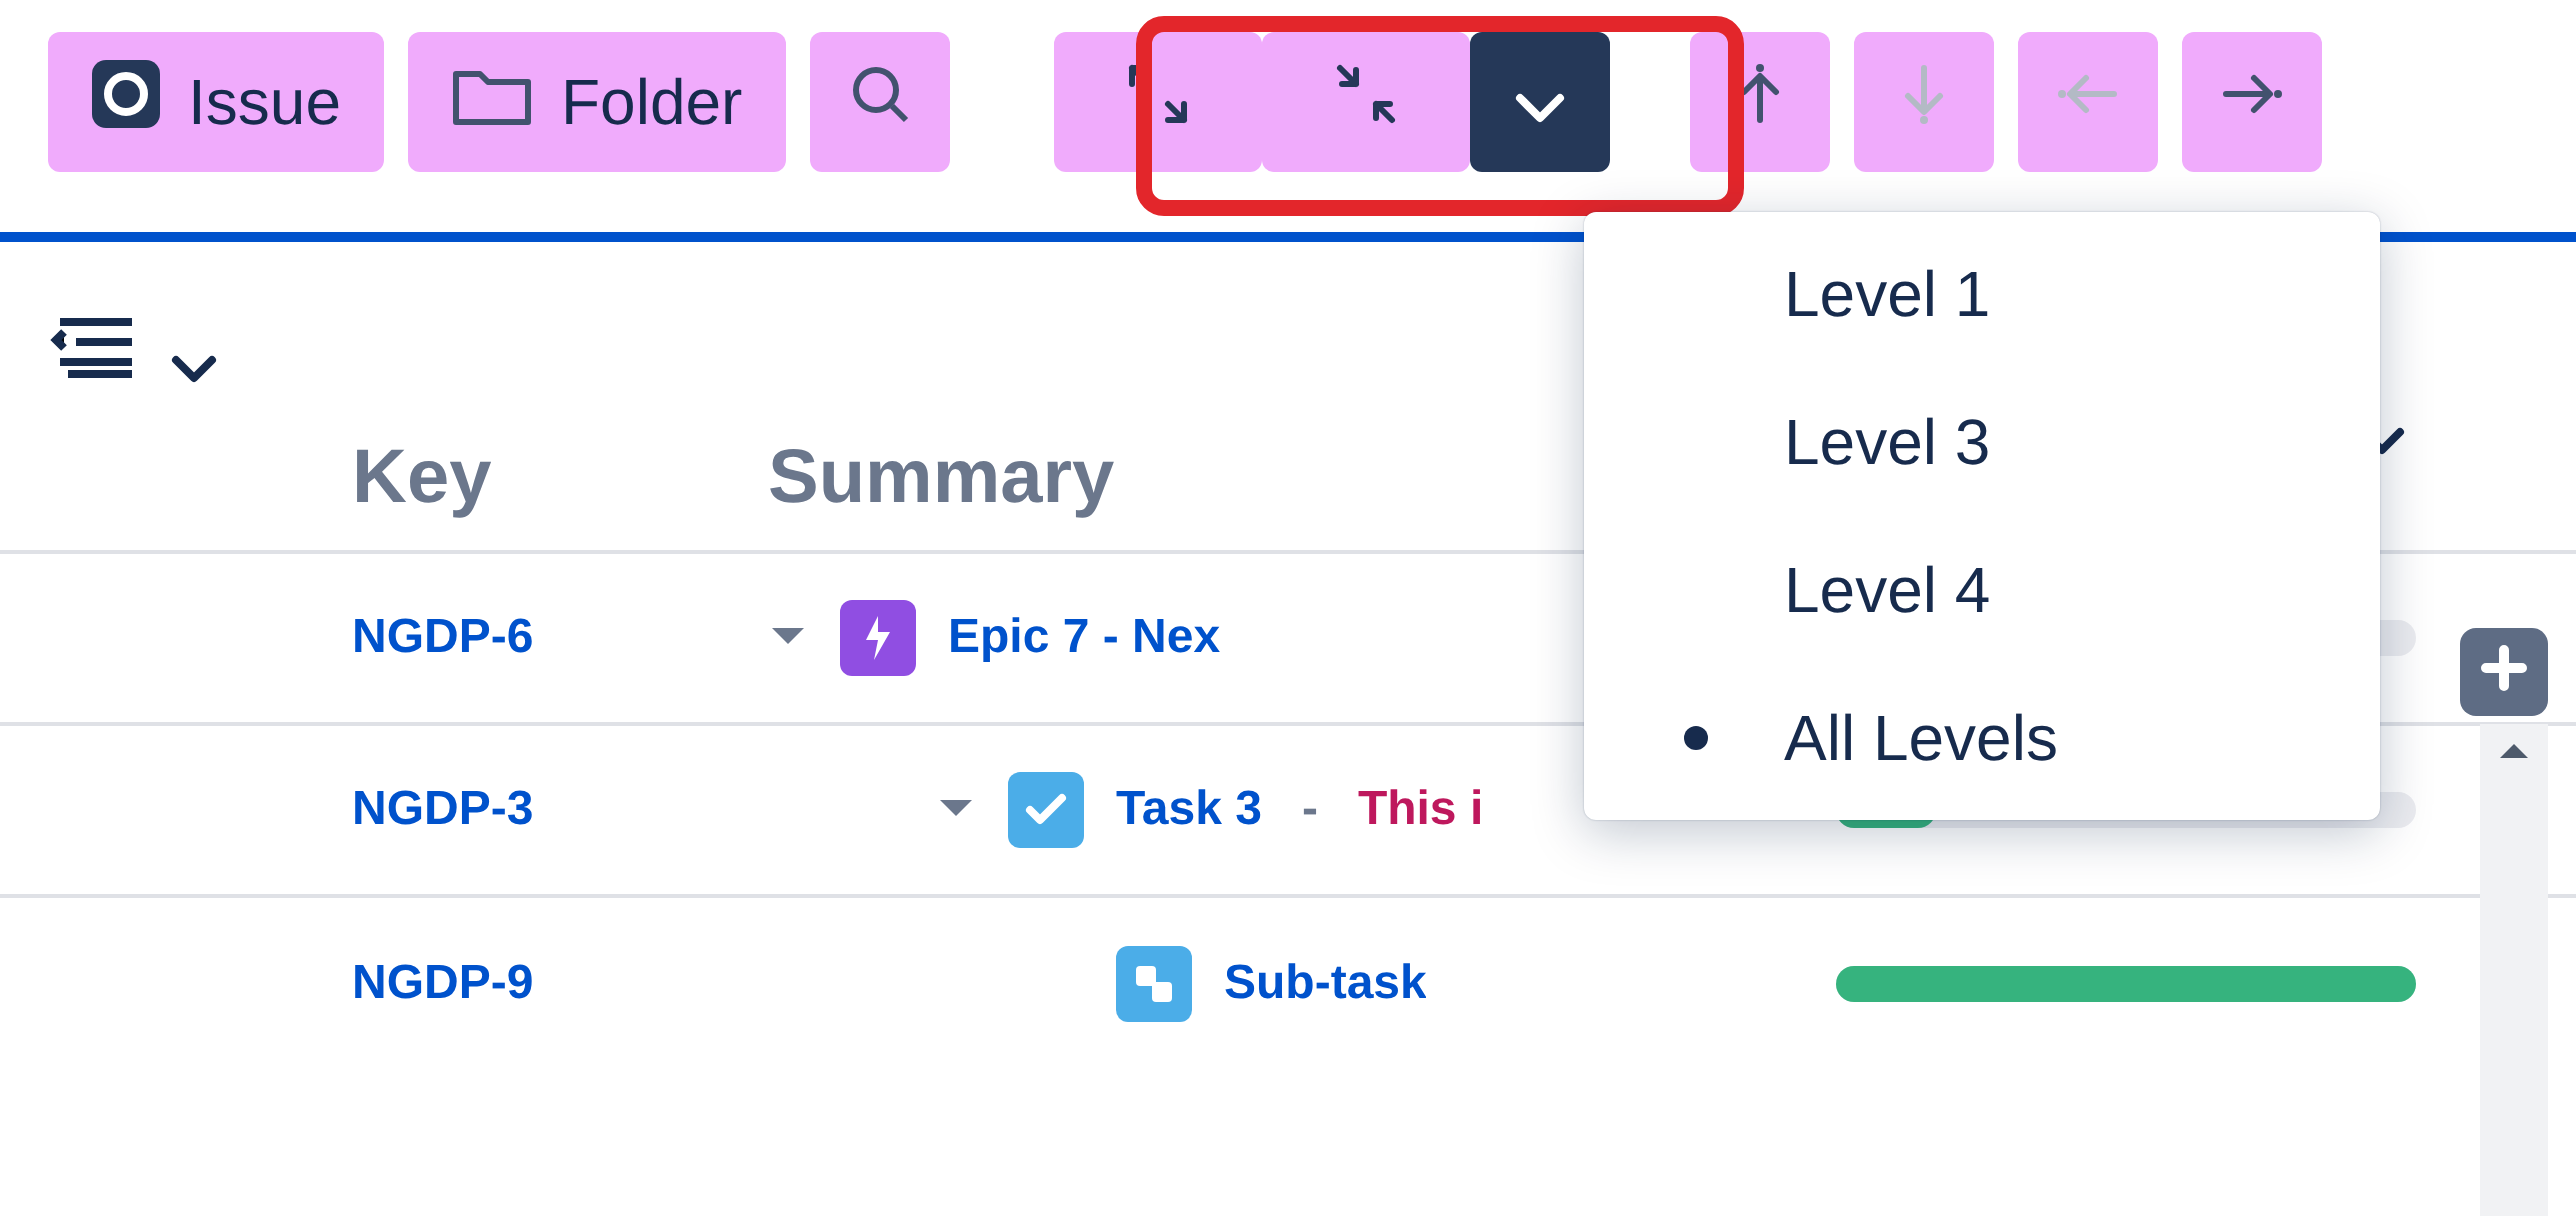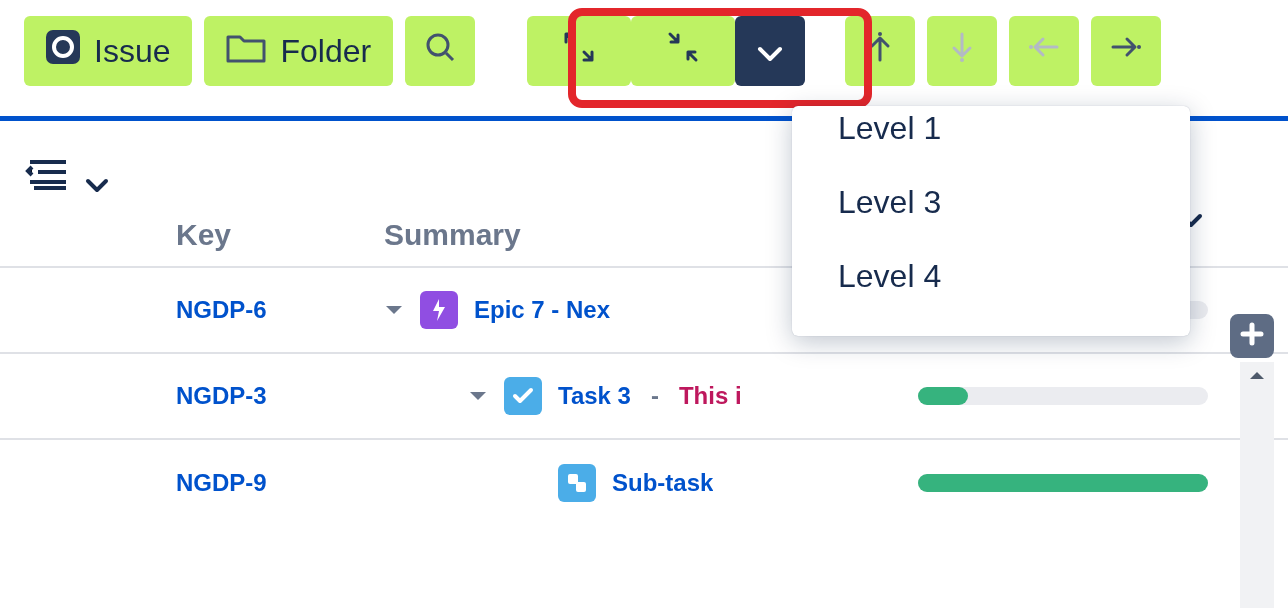--- a/index.html
+++ b/index.html
@@ -5,21 +5,21 @@
   * { box-sizing: border-box; margin: 0; padding: 0; }
   html, body { width: 1288px; height: 608px; overflow: hidden; font-family: -apple-system, "Segoe UI", Arial, sans-serif; color: #172b4d; background: #fff; }
 
   .toolbar {
     display: flex; align-items: center; gap: 12px;
     padding: 16px 24px 24px 24px;
   }
   .tbtn {
     height: 70px; min-width: 70px;
     display: inline-flex; align-items: center; justify-content: center;
-    background: #bef264; border-radius: 6px; font-size: 32px;
+    background: #f0abfc; border-radius: 6px; font-size: 32px;
     padding: 0 22px; gap: 14px; color: #172b4d;
   }
   .tbtn.dark { background: #253858; color: #fff; }
 
   .highlight-box {
     position: absolute;
     left: 568px; top: 8px;
     width: 304px; height: 100px;
     border: 8px solid #e3262b;
     border-radius: 14px;
@@ -30,21 +30,21 @@
 
   .board-header {
     display: flex; align-items: center; gap: 16px;
     padding: 36px 24px 16px 30px;
     font-size: 40px; font-weight: 500;
   }
   .board-select { display: flex; align-items: center; gap: 14px; }
 
   .col-hdrs {
     display: flex; padding-left: 176px; color: #6b778c;
-    font-size: 30px; font-weight: 600; border-bottom: 2px solid #dfe1e6;
+    font-size: 38px; font-weight: 600; border-bottom: 2px solid #dfe1e6;
     padding-bottom: 14px;
   }
   .col-key { width: 208px; }
   .col-summary { flex: 1; }
 
   .rows { font-size: 24px; font-weight: bold; }
   .row {
     display: flex; align-items: center; height: 86px;
     border-bottom: 2px solid #dfe1e6; padding-left: 176px;
   }
@@ -77,22 +77,22 @@
     position: absolute;
     left: 792px; top: 106px;
     width: 398px;
     background: #fff;
     border-radius: 6px;
     box-shadow: 0 6px 26px rgba(9,30,66,.25), 0 0 1px rgba(9,30,66,.3);
     padding: 4px 0;
     font-size: 32px;
   }
   .dd-item {
-    display: flex; align-items: flex-start;
-    height: 74px; padding-left: 46px; padding-right: 28px;
+    display: flex; align-items: center;
+    height: 74px; padding-left: 100px; padding-right: 28px;
   }
   .dd-item .bullet {
     position: absolute; margin-left: -50px;
     width: 12px; height: 12px; background: #172b4d; border-radius: 50%;
   }
 
   .caret-right { position: absolute; right: 86px; top: 214px; }
   .addbtn {
     position: absolute; right: 14px; top: 314px;
     width: 44px; height: 44px; border-radius: 8px;
@@ -293,20 +293,24 @@
 <div class="dropdown">
   <div class="dd-item">
       <span>Level 1</span>
     </div>
   <div class="dd-item">
       <span>Level 3</span>
     </div>
   <div class="dd-item">
       <span>Level 4</span>
     </div>
+  <div class="dd-item">
+      <span class="bullet"></span>
+      <span>All Levels</span>
+    </div>
 </div>
 
 <div class="addbtn">
   <span>
     <svg width="24" height="24" viewBox="0 0 24 24">
         <path d="M12 3v18M3 12h18" stroke="#fff" stroke-width="5" stroke-linecap="round"></path>
       </svg>
   </span>
 </div>
 <div class="scroll-track">

